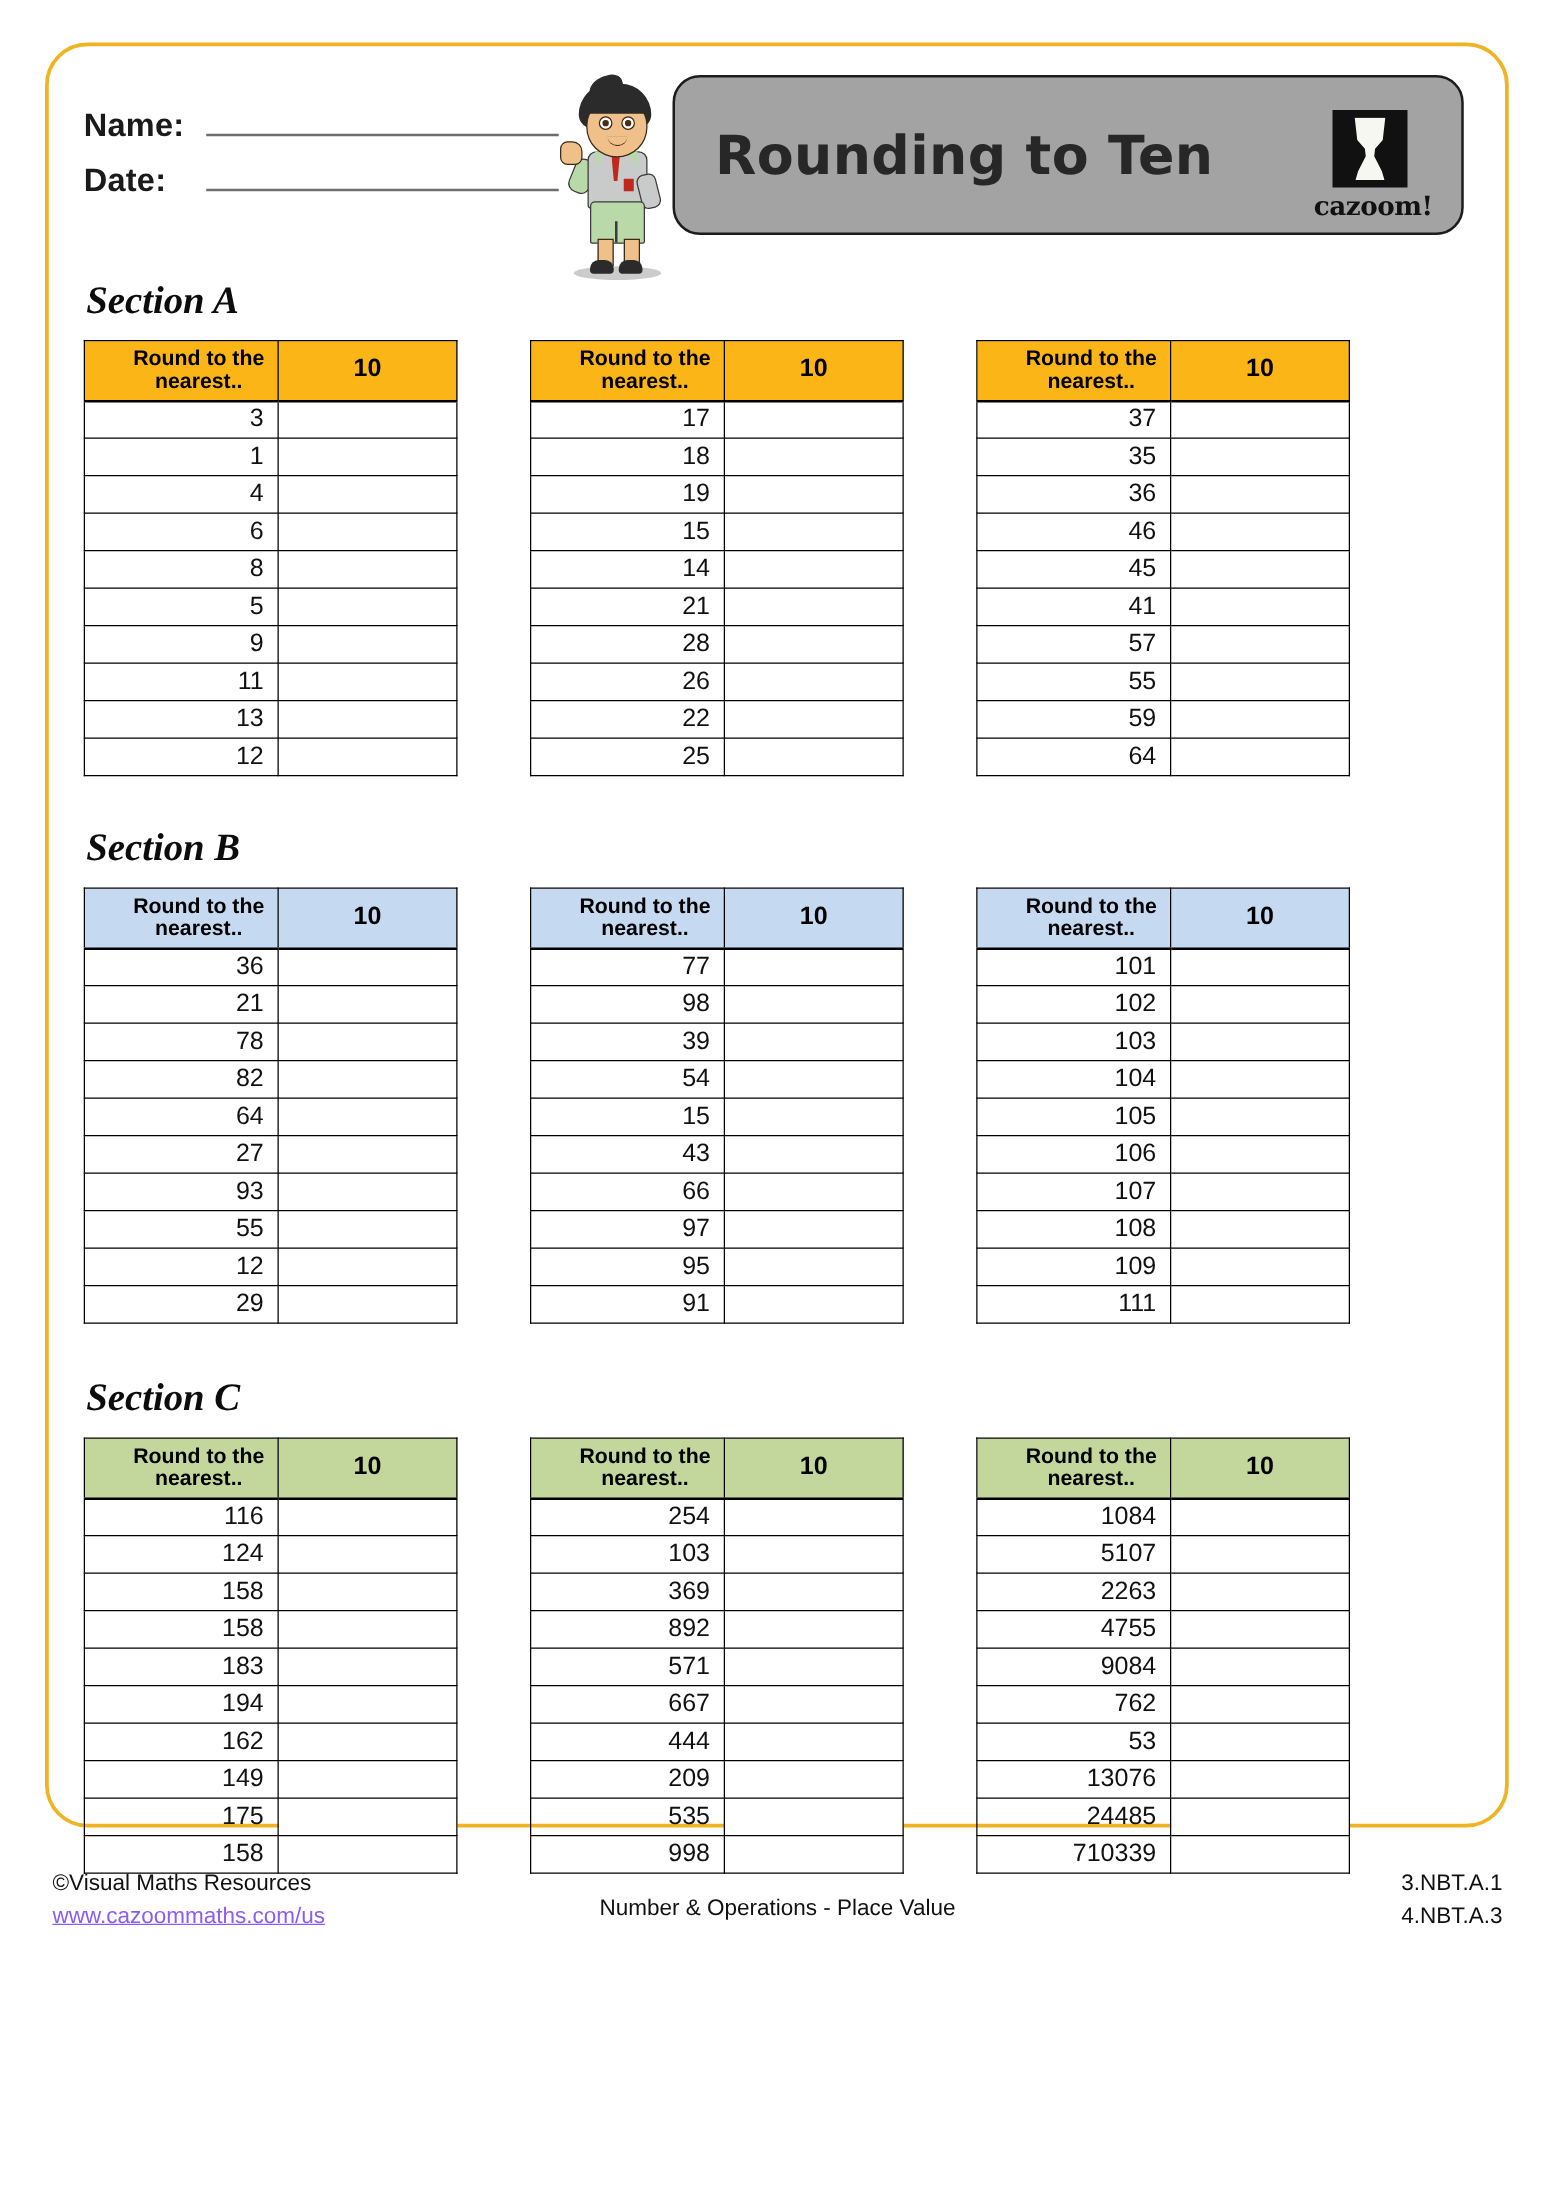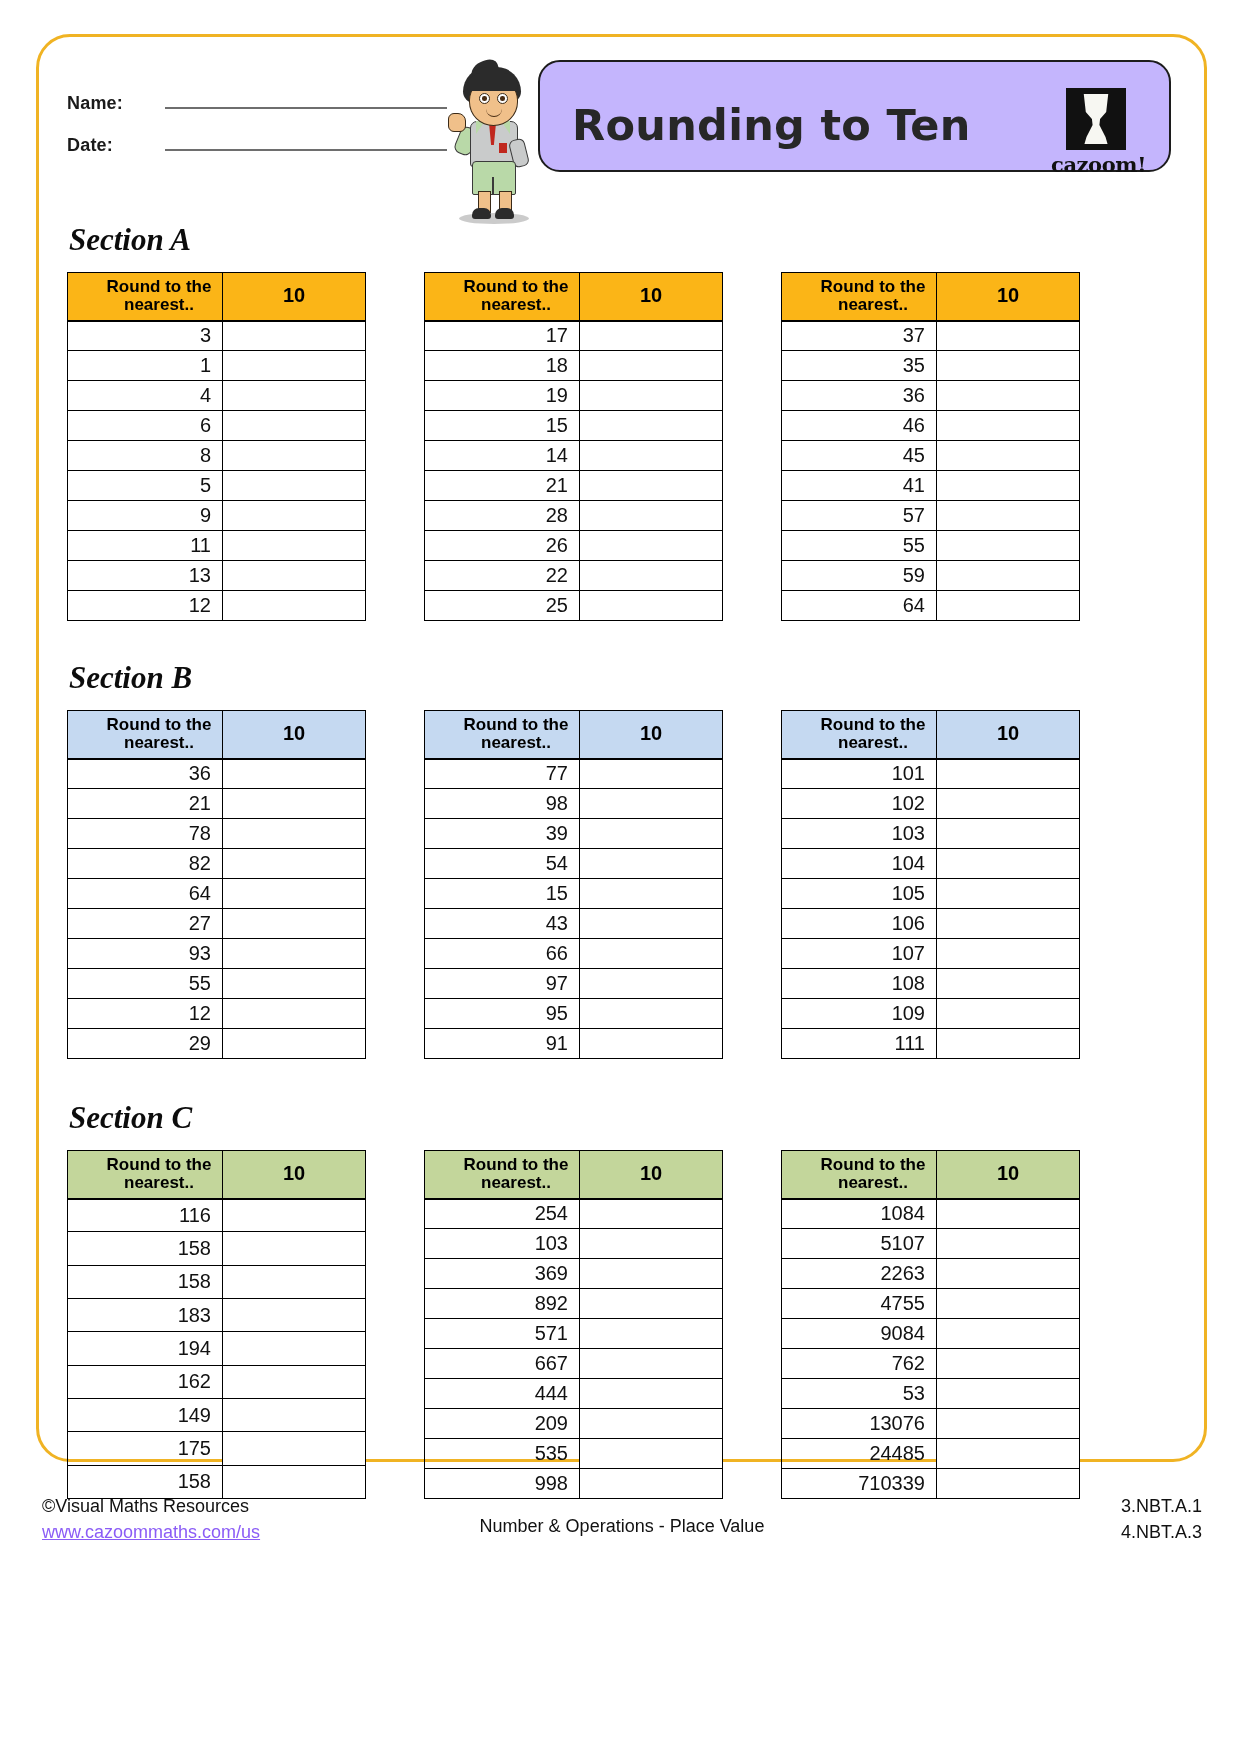--- a/index.html
+++ b/index.html
@@ -41,21 +41,21 @@
     left: 28px;
     top: 48px;
     width: 380px;
   }
   .nd-row {
     display: flex;
     align-items: baseline;
     margin-bottom: 13px;
   }
   .nd-label {
-    font-size: 18px;
+    font-size: 26px;
     font-weight: bold;
     color: #1a1a1a;
     width: 98px;
     letter-spacing: .2px;
   }
   .nd-rule {
     flex: 1;
     border-bottom: 2px solid #6e6e6e;
     height: 22px;
   }
@@ -196,22 +196,22 @@
     border-radius: 6px;
     transform: rotate(-14deg);
   }
 
   
   .title-box {
     position: absolute;
     left: 499px;
     top: 23px;
     width: 633px;
-    height: 112px;
-    background: #c4b5fd;
+    height: 128px;
+    background: #a3a3a3;
     border: 2.5px solid #1c1c1c;
     border-radius: 22px;
     box-sizing: border-box;
   }
   .title-text {
     position: absolute;
     left: 32px;
     top: 38px;
     font-size: 43px;
     font-weight: bold;
@@ -694,20 +694,24 @@
                 <th class="h-left">Round to the nearest..</th>
                 <th class="h-right">10</th>
               </tr>
             </thead>
             <tbody>
               <tr>
                 <td class="v-num">116</td>
                 <td class="v-ans"></td>
               </tr>
               <tr>
+                <td class="v-num">124</td>
+                <td class="v-ans"></td>
+              </tr>
+              <tr>
                 <td class="v-num">158</td>
                 <td class="v-ans"></td>
               </tr>
               <tr>
                 <td class="v-num">158</td>
                 <td class="v-ans"></td>
               </tr>
               <tr>
                 <td class="v-num">183</td>
                 <td class="v-ans"></td>

